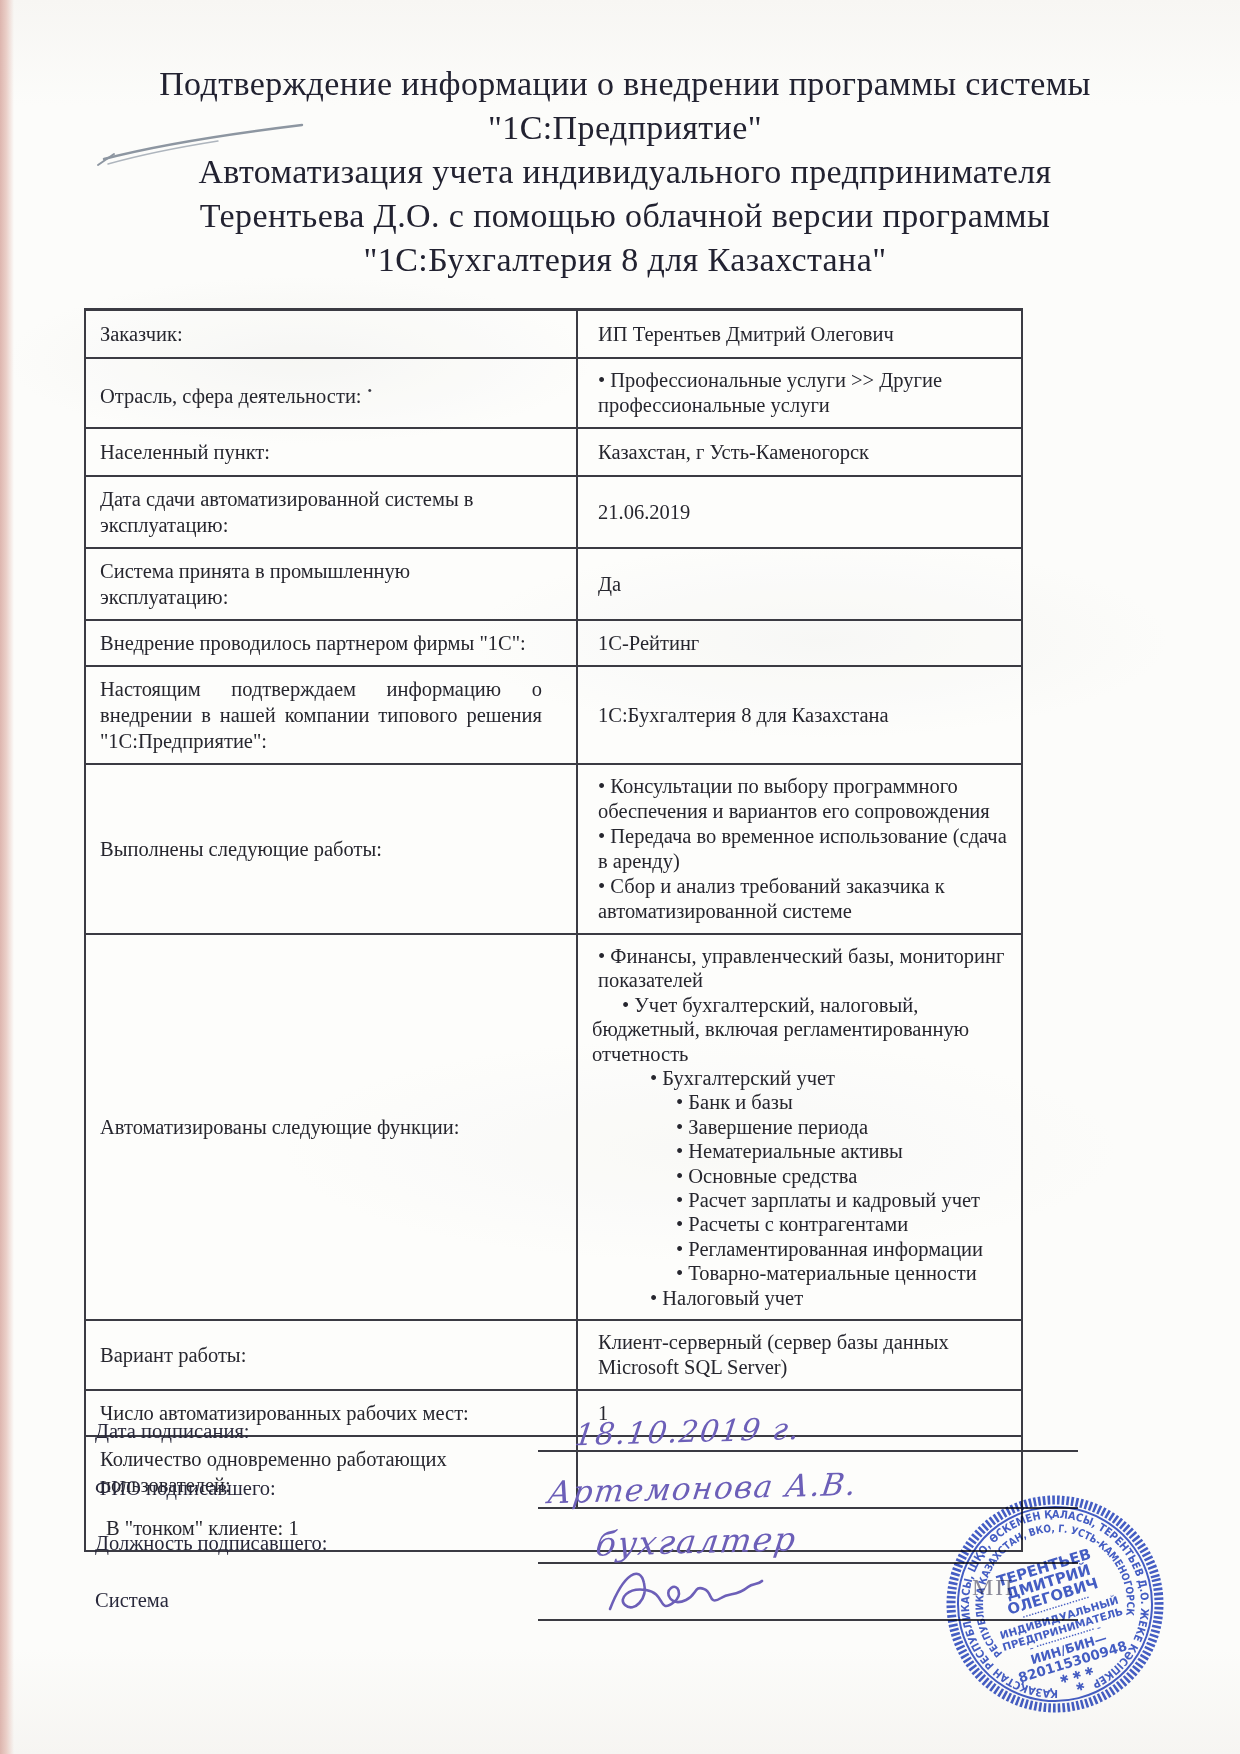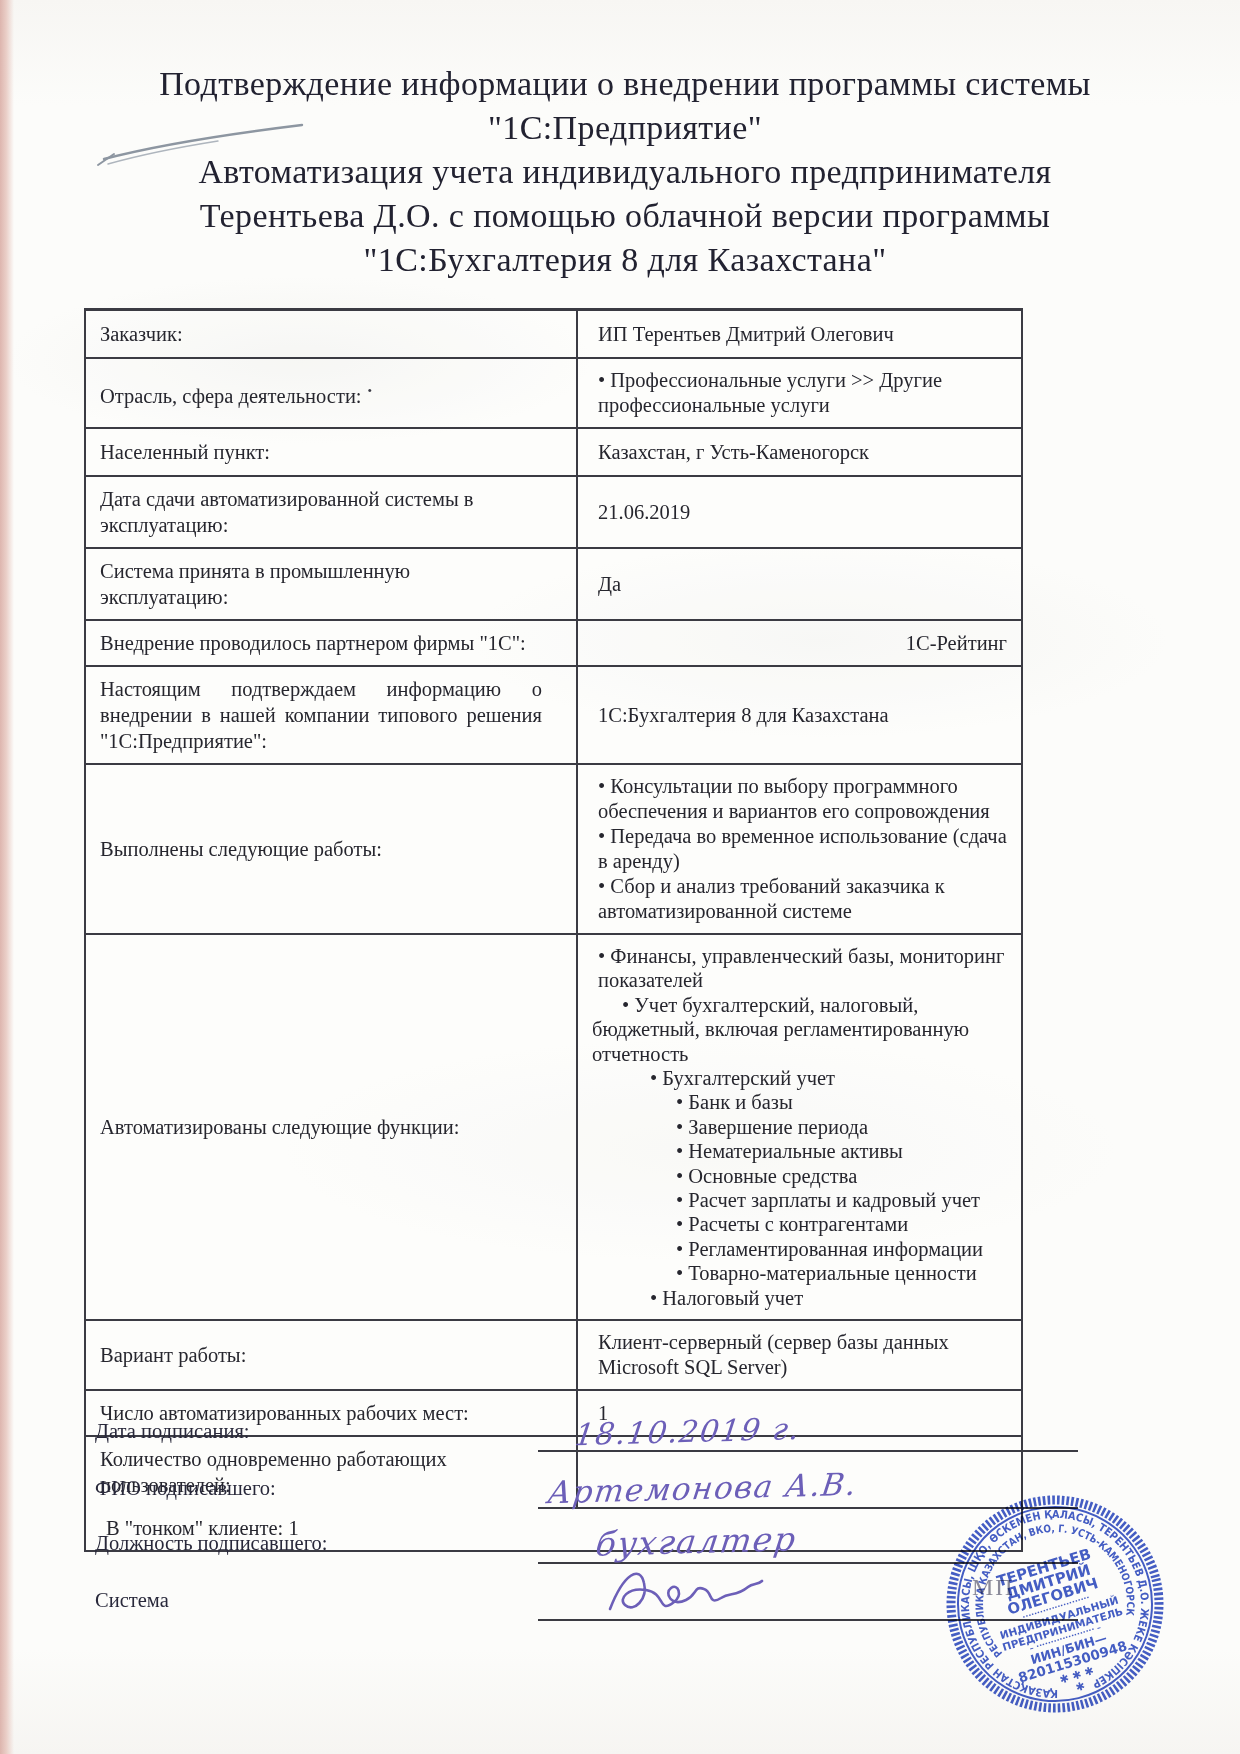--- a/index.html
+++ b/index.html
@@ -109,21 +109,21 @@
         </div>
         <div class="td val">
           <div class="vitem" style="padding-left: 6px;">Да</div>
         </div>
       </div>
       <div class="tr" style="min-height: 46px;">
         <div class="td lab">
           <div class="lab-inner"><span>Внедрение проводилось партнером фирмы "1С":</span></div>
         </div>
         <div class="td val">
-          <div class="vitem" style="padding-left: 6px; text-align: right;">1С-Рейтинг</div>
+          <div class="vitem" style="padding-left: 6px;">1С-Рейтинг</div>
         </div>
       </div>
       <div class="tr" style="min-height: 94px;">
         <div class="td lab justify">
           <div class="lab-inner"><span>Настоящим подтверждаем информацию о внедрении в нашей компании типового решения "1С:Предприятие":</span></div>
         </div>
         <div class="td val">
           <div class="vitem" style="padding-left: 6px;">1С:Бухгалтерия 8 для Казахстана</div>
         </div>
       </div>

